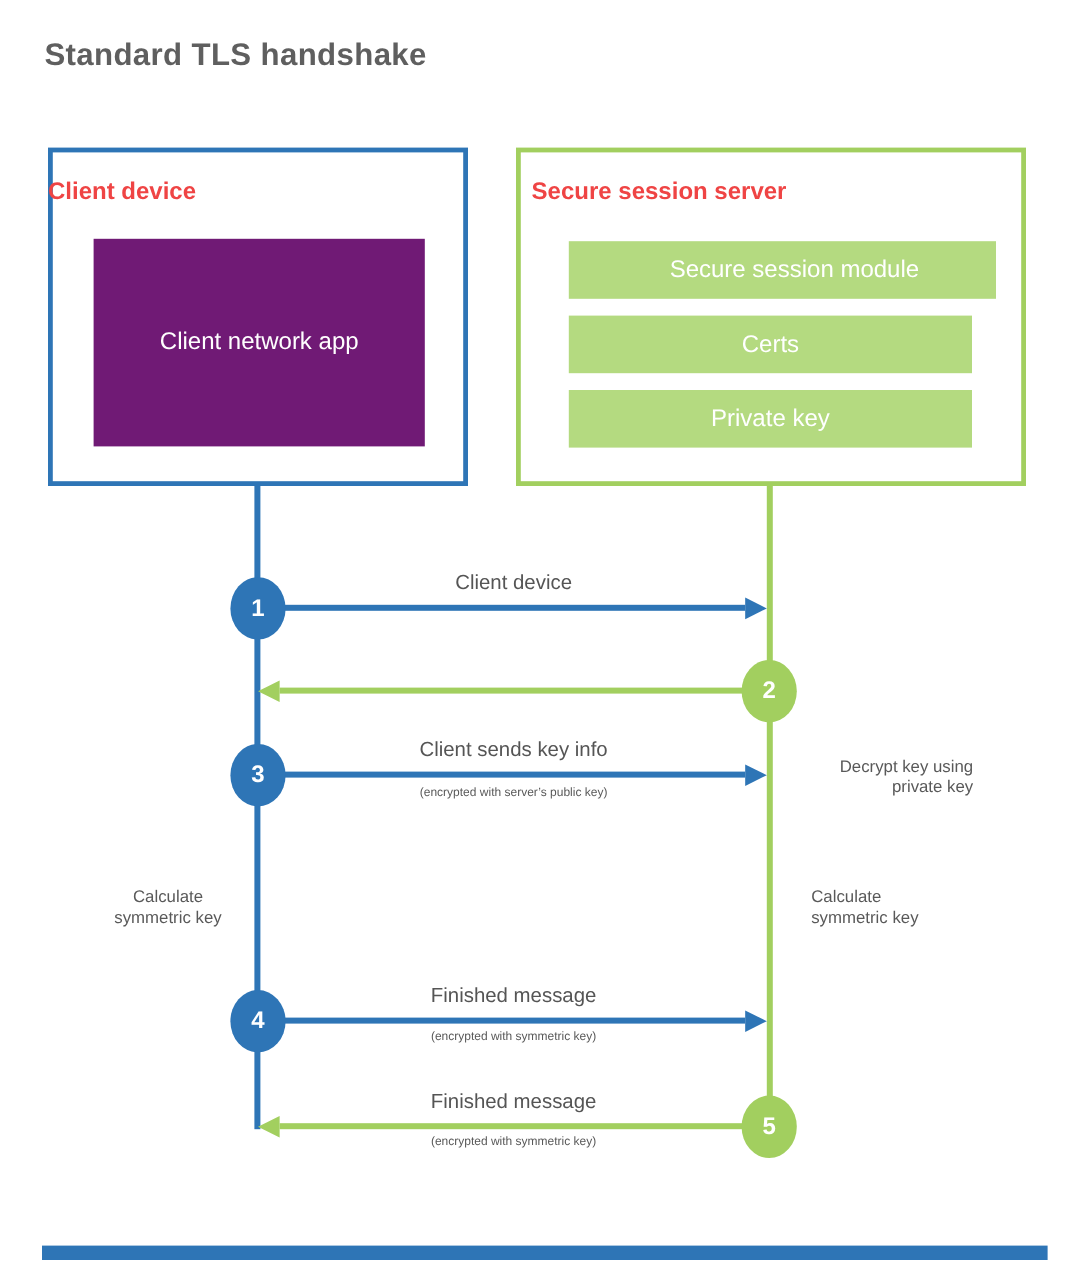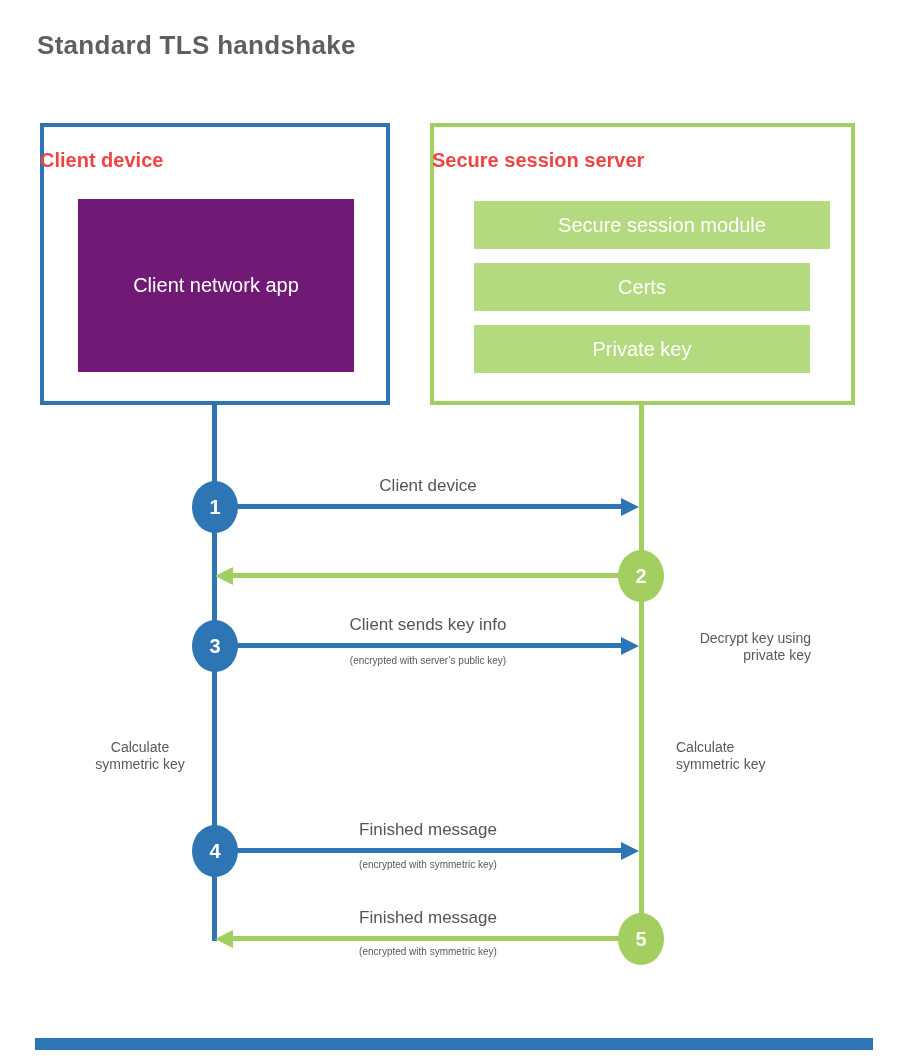--- a/index.html
+++ b/index.html
@@ -24,21 +24,21 @@
 
   
   .entity-box{box-sizing:border-box;background:#ffffff;}
   .client-box{left:40px;top:123px;width:350px;height:282px;border:4px solid #2e75b6;}
   .server-box{left:430px;top:123px;width:425px;height:282px;border:4px solid #a2cf5f;}
   .entity-heading{
     font-size:20px;font-weight:bold;color:#ef4444;
     text-align:left;
   }
   .client-heading{left:40px;top:149px;width:350px;}
-  .server-heading{left:422px;top:149px;width:425px;padding-left:10px;}
+  .server-heading{left:433px;top:149px;width:425px;padding-left:10px;}
 
   .client-app{
     left:78px;top:199px;width:276px;height:173px;
     background:#701a75;color:#ffffff;font-size:20px;
     display:flex;align-items:center;justify-content:center;text-align:center;
   }
   .client-app span{display:inline-block;width:170px;line-height:25px;}
 
   .module-bar{
     left:474px;width:336px;height:48px;

